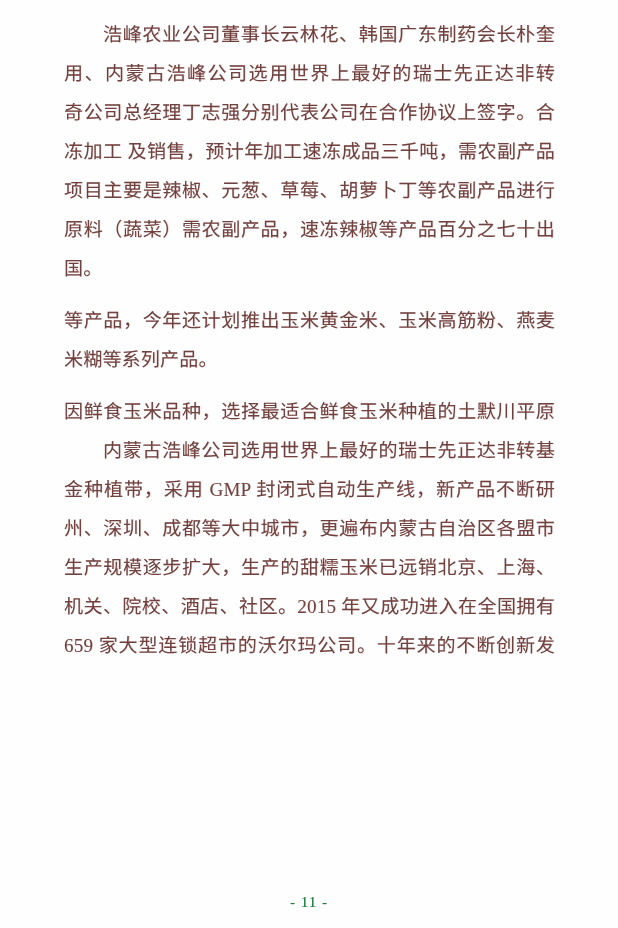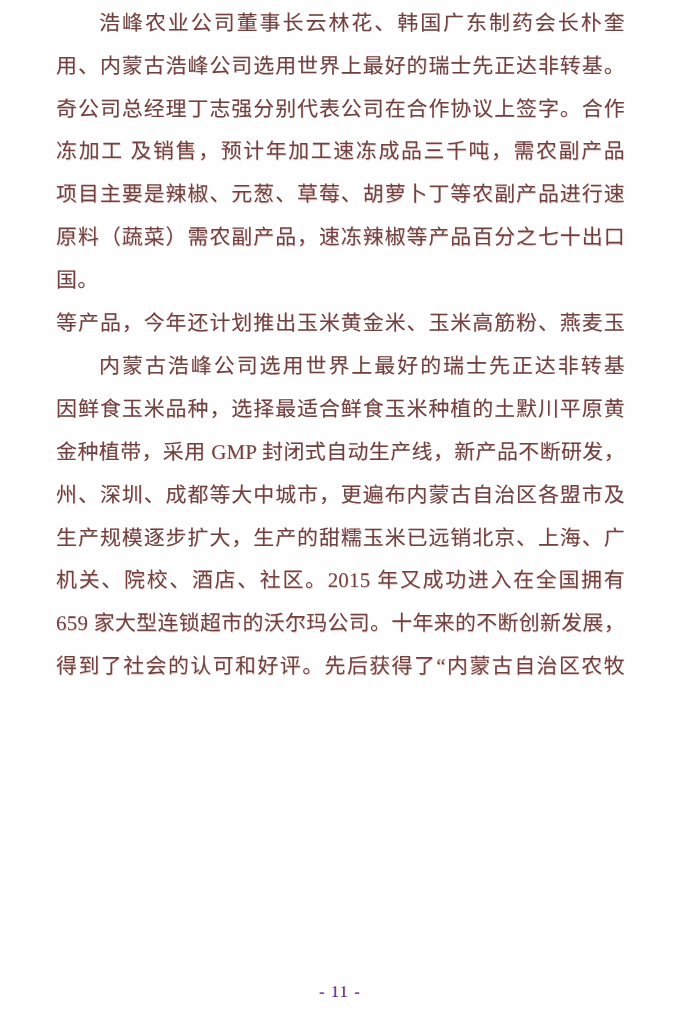--- a/index.html
+++ b/index.html
@@ -16,21 +16,21 @@
     font-family: "Liberation Serif", "DejaVu Serif", serif;
     color: #6f4240;
   }
   .content {
     position: absolute;
     top: 2px;
     left: 51px;
     width: 517px;
   }
   .para {
-    margin: 0;
+    margin: 13px;
     padding: 0;
   }
   .line {
     font-size: 19px;
     line-height: 39px;
     height: 39px;
     letter-spacing: 0.2px;
     text-align: justify;
     text-align-last: justify;
     text-justify: inter-character;
@@ -47,21 +47,21 @@
     text-align-last: left;
   }
   .pagenum {
     position: absolute;
     left: 0;
     right: 0;
     bottom: 17px;
     text-align: center;
     font-size: 15px;
     letter-spacing: 1px;
-    color: #4c1d95;
+    color: #15803d;
     text-shadow: 0.5px 0 0 rgba(170, 70, 60, 0.35);
   }
 </style>
 </head>
 <body>
 
 <div class="page">
   <div class="content">
 
     <div class="para">
@@ -69,29 +69,29 @@
       <div class="line">用、内蒙古浩峰公司选用世界上最好的瑞士先正达非转基。浩</div>
       <div class="line">奇公司总经理丁志强分别代表公司在合作协议上签字。合作</div>
       <div class="line">冻加工 及销售，预计年加工速冻成品三千吨，需农副产品</div>
       <div class="line">项目主要是辣椒、元葱、草莓、胡萝卜丁等农副产品进行速</div>
       <div class="line">原料（蔬菜）需农副产品，速冻辣椒等产品百分之七十出口韩</div>
       <div class="line end">国。</div>
     </div>
 
     <div class="para">
       <div class="line">等产品，今年还计划推出玉米黄金米、玉米高筋粉、燕麦玉</div>
+      <div class="line end">米糊等系列产品。</div>
     </div>
 
     <div class="para">
+      <div class="line">因鲜食玉米品种，选择最适合鲜食玉米种植的土默川平原黄</div>
       <div class="line indent">内蒙古浩峰公司选用世界上最好的瑞士先正达非转基</div>
-      <div class="line">因鲜食玉米品种，选择最适合鲜食玉米种植的土默川平原黄</div>
       <div class="line">金种植带，采用 GMP 封闭式自动生产线，新产品不断研发，</div>
       <div class="line">州、深圳、成都等大中城市，更遍布内蒙古自治区各盟市及</div>
       <div class="line">生产规模逐步扩大，生产的甜糯玉米已远销北京、上海、广</div>
       <div class="line">机关、院校、酒店、社区。2015 年又成功进入在全国拥有</div>
       <div class="line">659 家大型连锁超市的沃尔玛公司。十年来的不断创新发展，</div>
-      <div class="line">得到了社会的认可和好评。先后获得了“内蒙古自治区农牧</div>
     </div>
 
   </div>
 
   <div class="pagenum">- 11 -</div>
 </div>
 
 </body></html>

